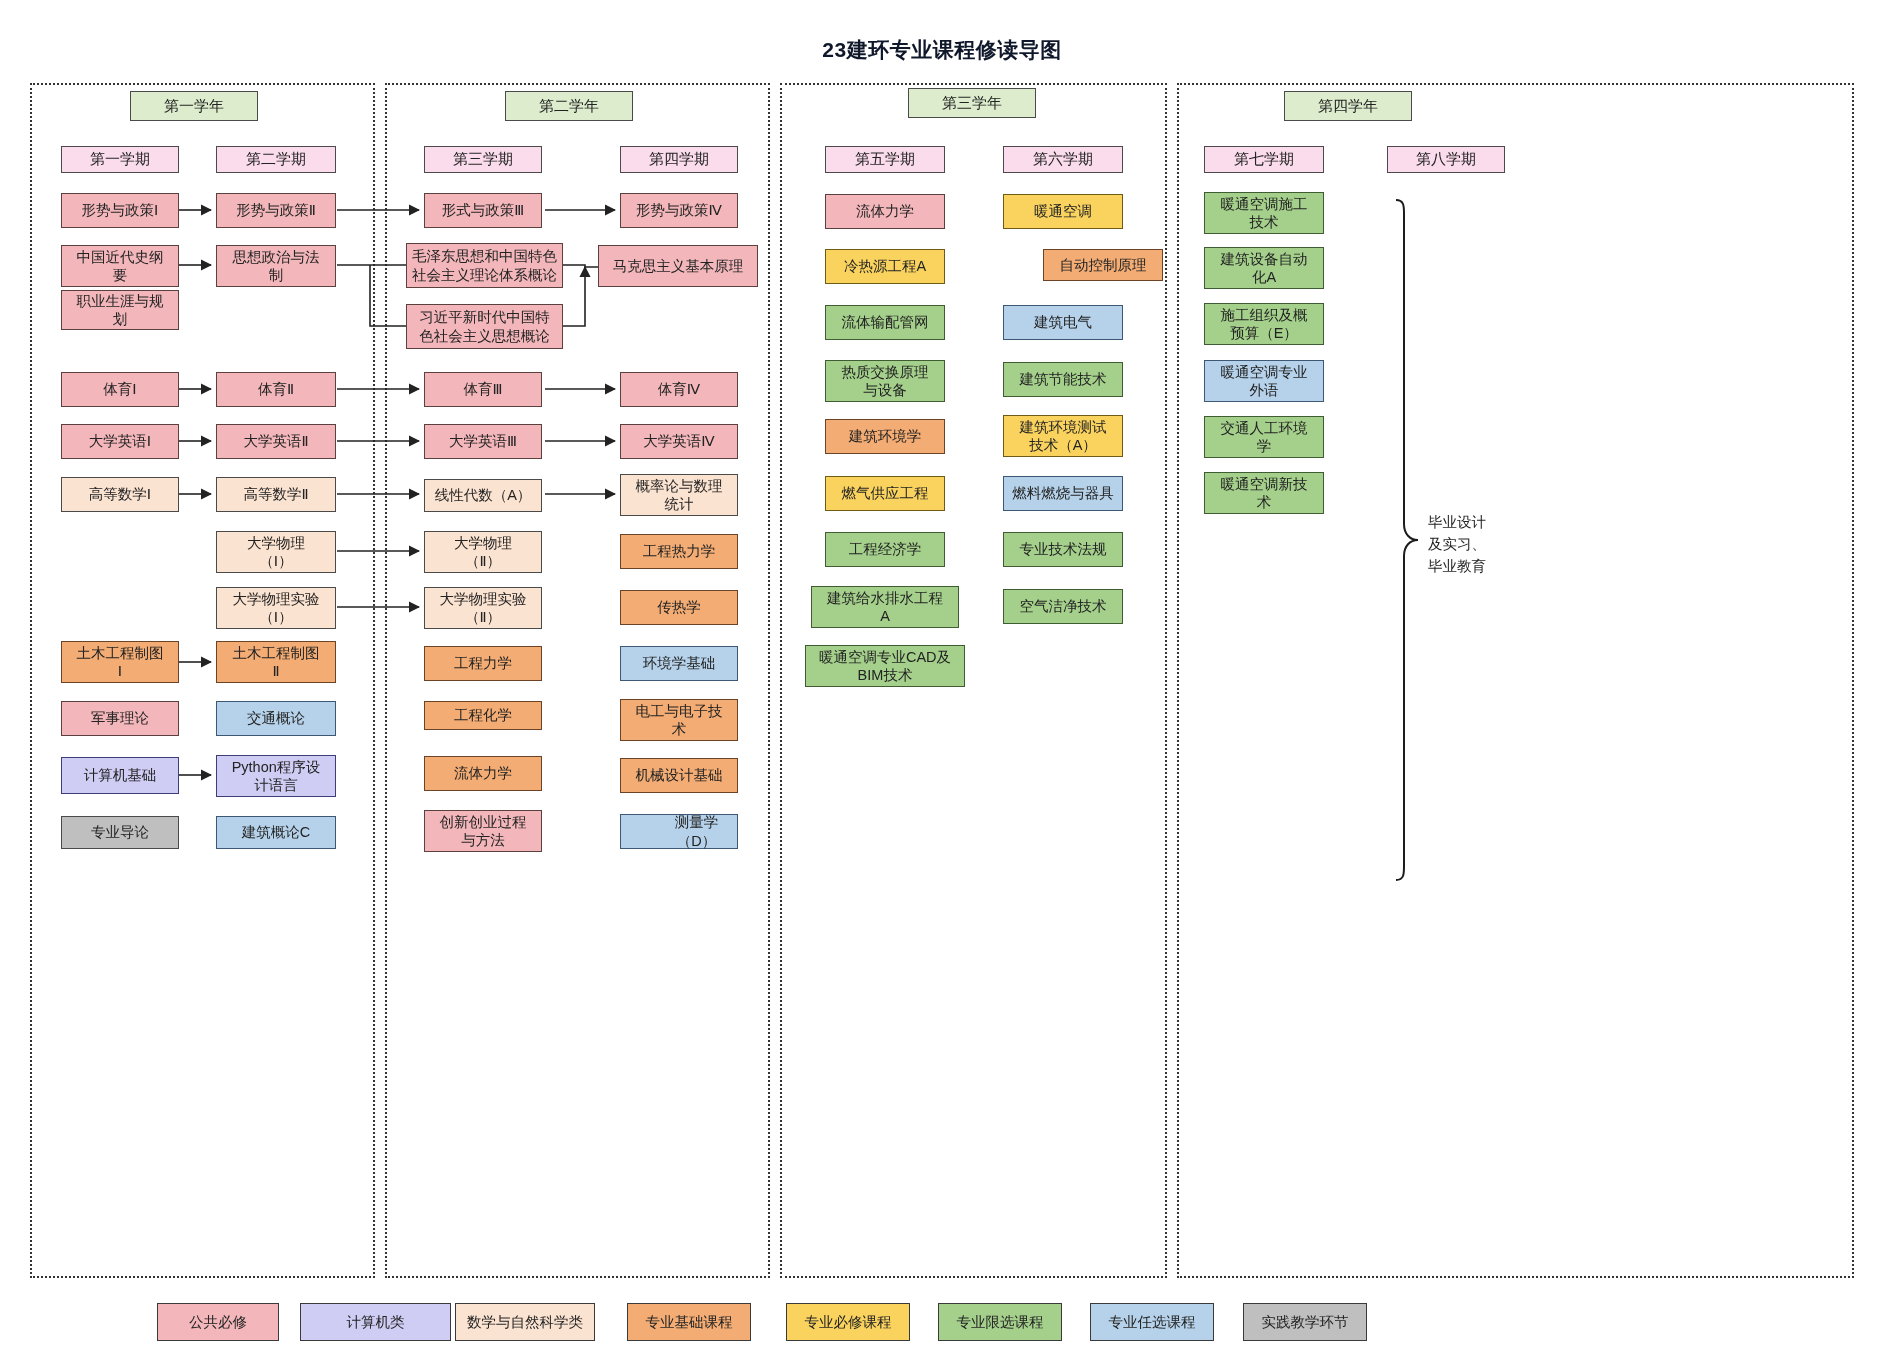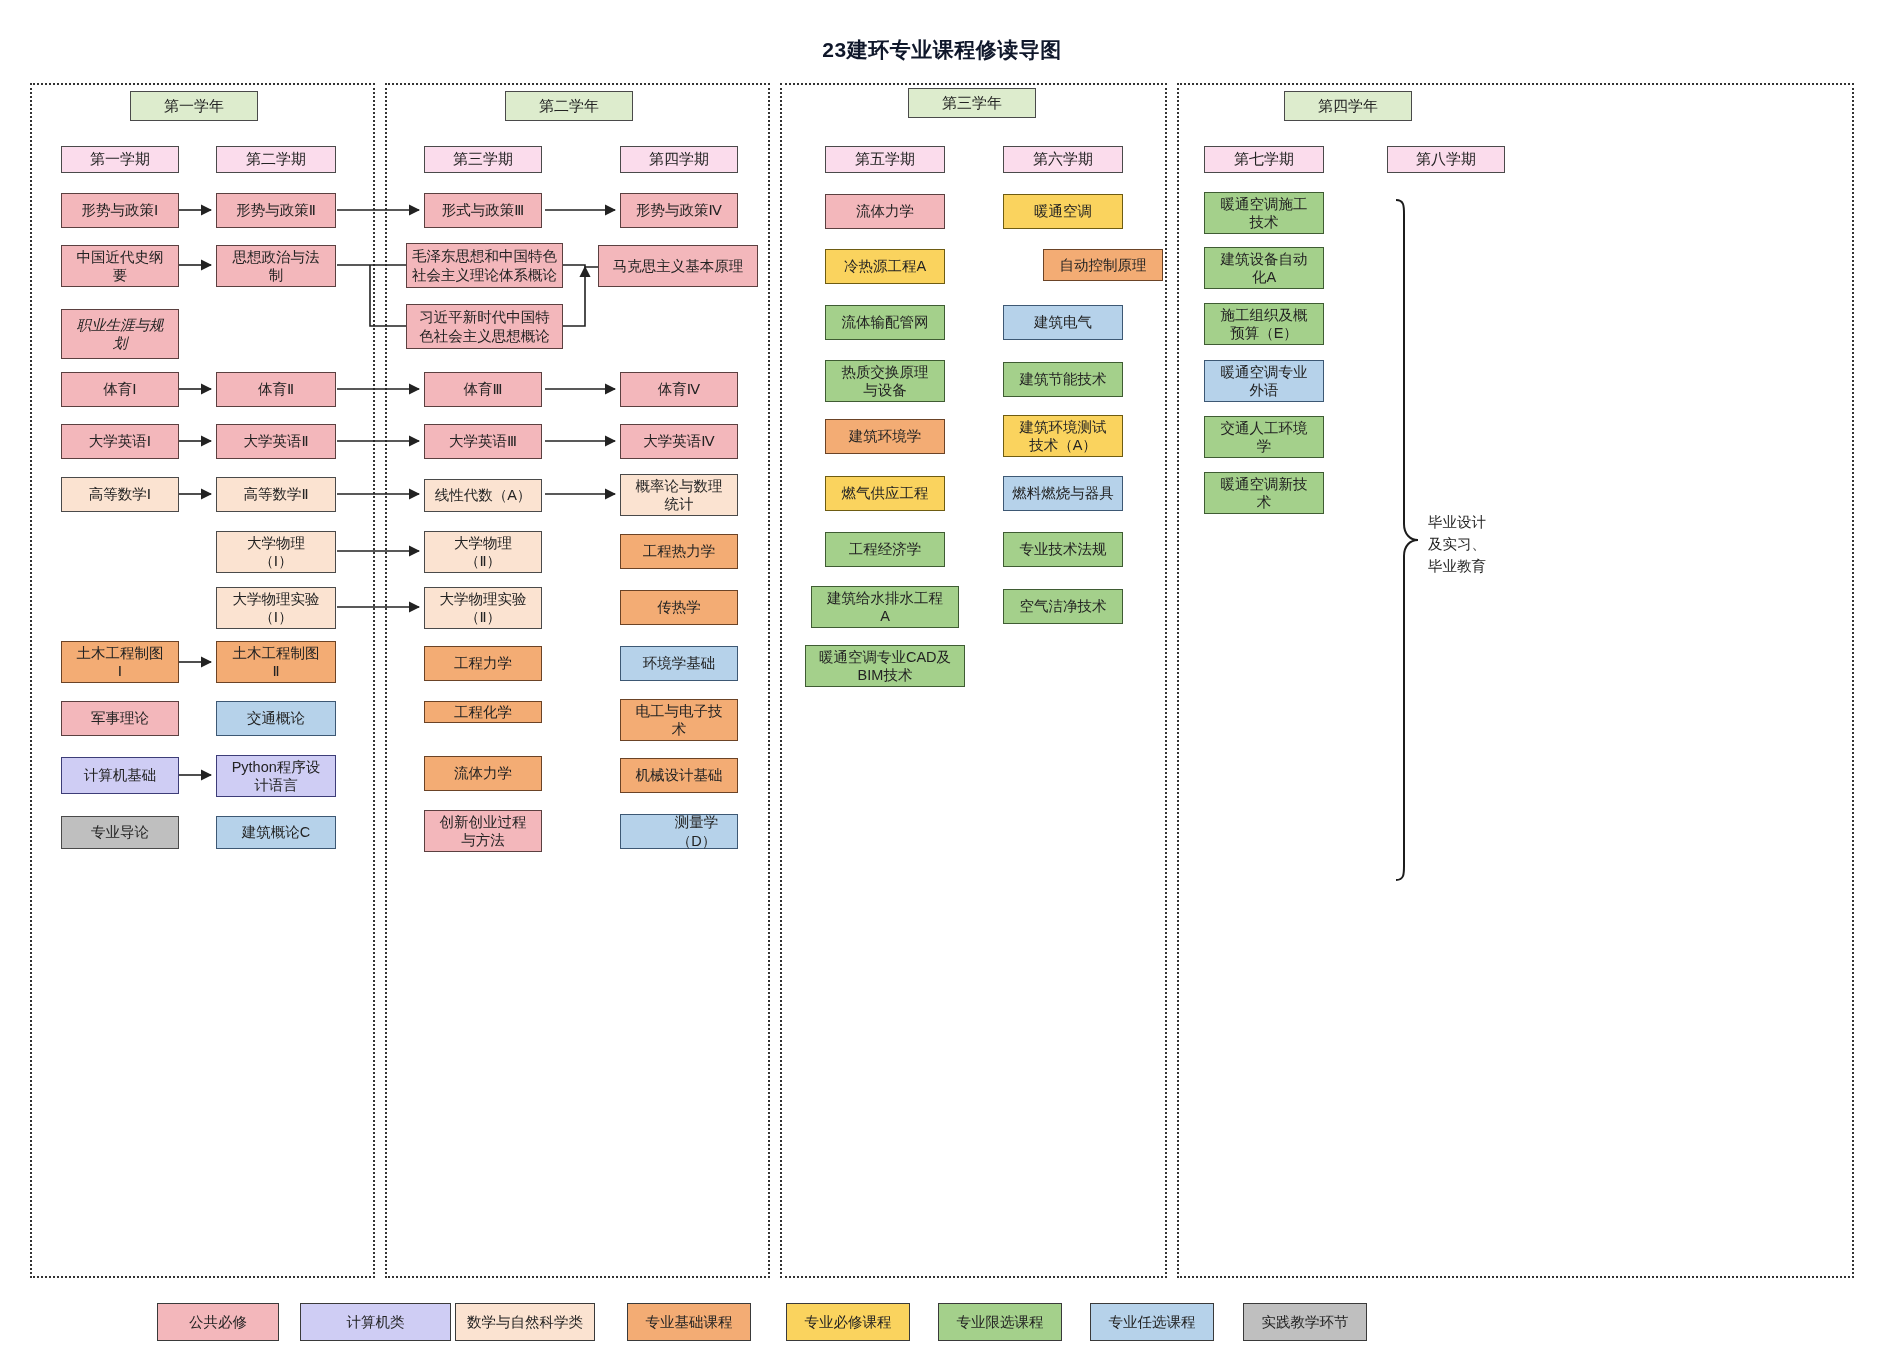--- a/index.html
+++ b/index.html
@@ -187,21 +187,21 @@
     <path d="M 1396 200 C 1404 200, 1404 206, 1404 214 L 1404 524 C 1404 534, 1410 540, 1418 540 C 1410 540, 1404 546, 1404 556 L 1404 866 C 1404 874, 1404 880, 1396 880" stroke="#1c1c1c" stroke-width="2" fill="none"></path>
   </svg>
 
   <div class="grad-label" style="left:1428px; top:512px; width:120px;">毕业设计
 及实习、
 毕业教育</div>
 
   <div class="node cat-public" style="left:61px; top:193px;  width:118px; height:35px;">形势与政策Ⅰ</div>
   <div class="node cat-public" style="left:61px; top:245px;  width:118px; height:42px;">中国近代史纲
 要</div>
-  <div class="node cat-public" style="left:61px; top:309px;  width:118px; height:50px;font-style:italic;">职业生涯与规
+  <div class="node cat-public" style="left:61px; top:290px;  width:118px; height:40px;">职业生涯与规
 划</div>
   <div class="node cat-public" style="left:61px; top:372px;  width:118px; height:35px;">体育Ⅰ</div>
   <div class="node cat-public" style="left:61px; top:424px;  width:118px; height:35px;">大学英语Ⅰ</div>
   <div class="node cat-mathsci" style="left:61px; top:477px;  width:118px; height:35px;">高等数学Ⅰ</div>
   <div class="node cat-profbasic" style="left:61px; top:641px;  width:118px; height:42px;">土木工程制图
 Ⅰ</div>
   <div class="node cat-public" style="left:61px; top:701px;  width:118px; height:35px;">军事理论</div>
   <div class="node cat-computer" style="left:61px; top:757px;  width:118px; height:37px;">计算机基础</div>
   <div class="node cat-practice" style="left:61px; top:816px;  width:118px; height:33px;">专业导论</div>
 
@@ -228,21 +228,21 @@
   <div class="node cat-public" style="left:406px; top:304px; width:157px; height:45px;">习近平新时代中国特
 色社会主义思想概论</div>
   <div class="node cat-public" style="left:424px; top:372px; width:118px; height:35px;">体育Ⅲ</div>
   <div class="node cat-public" style="left:424px; top:424px; width:118px; height:35px;">大学英语Ⅲ</div>
   <div class="node cat-mathsci" style="left:424px; top:479px; width:118px; height:33px;">线性代数（A）</div>
   <div class="node cat-mathsci" style="left:424px; top:531px; width:118px; height:42px;">大学物理
 （Ⅱ）</div>
   <div class="node cat-mathsci" style="left:424px; top:587px; width:118px; height:42px;">大学物理实验
 （Ⅱ）</div>
   <div class="node cat-profbasic" style="left:424px; top:646px; width:118px; height:35px;">工程力学</div>
-  <div class="node cat-profbasic" style="left:424px; top:701px; width:118px; height:22px;">工程化学</div>
+  <div class="node cat-profbasic" style="left:424px; top:701px; width:118px; height:29px;">工程化学</div>
   <div class="node cat-profbasic" style="left:424px; top:756px; width:118px; height:35px;">流体力学</div>
   <div class="node cat-public" style="left:424px; top:810px; width:118px; height:42px;">创新创业过程
 与方法</div>
 
   <div class="node cat-public" style="left:620px; top:193px; width:118px; height:35px;">形势与政策Ⅳ</div>
   <div class="node cat-public" style="left:598px; top:245px; width:160px; height:42px;">马克思主义基本原理</div>
   <div class="node cat-public" style="left:620px; top:372px; width:118px; height:35px;">体育Ⅳ</div>
   <div class="node cat-public" style="left:620px; top:424px; width:118px; height:35px;">大学英语Ⅳ</div>
   <div class="node cat-mathsci" style="left:620px; top:474px; width:118px; height:42px;">概率论与数理
 统计</div>

